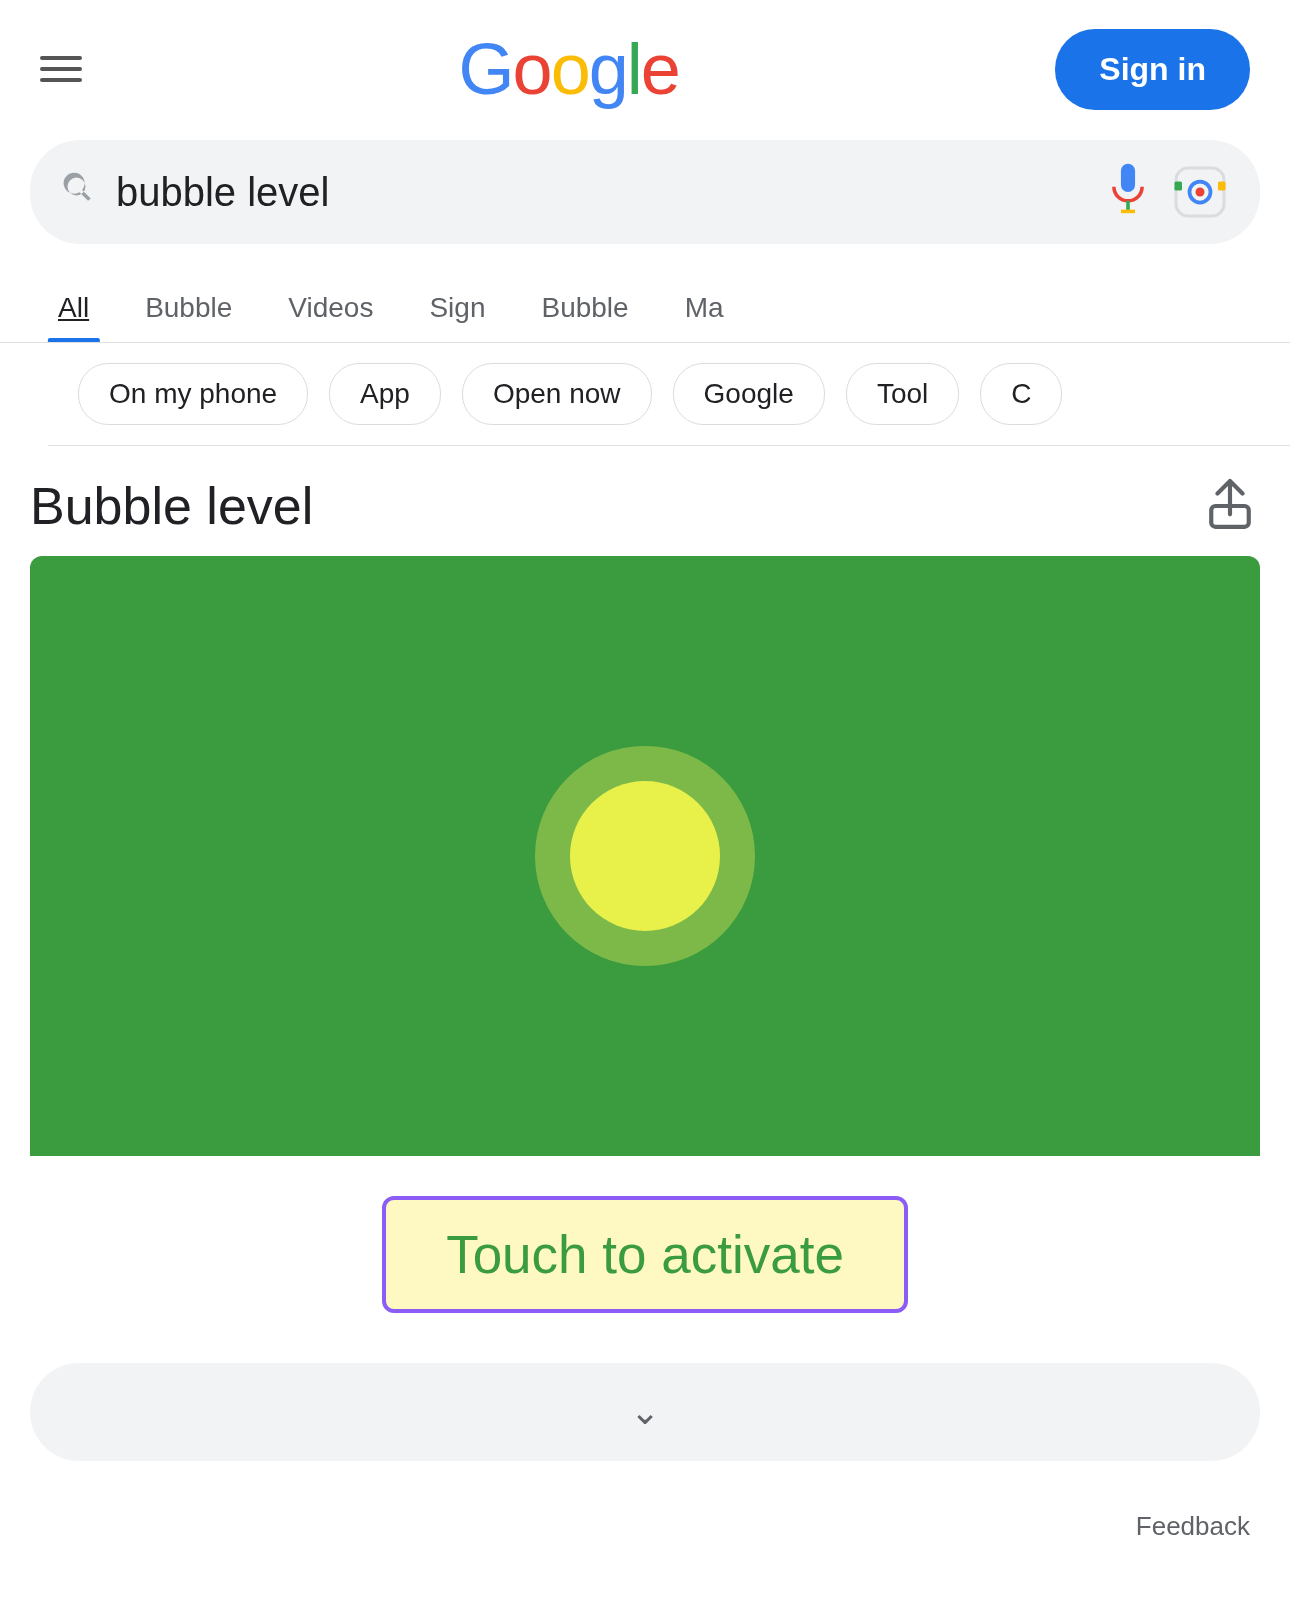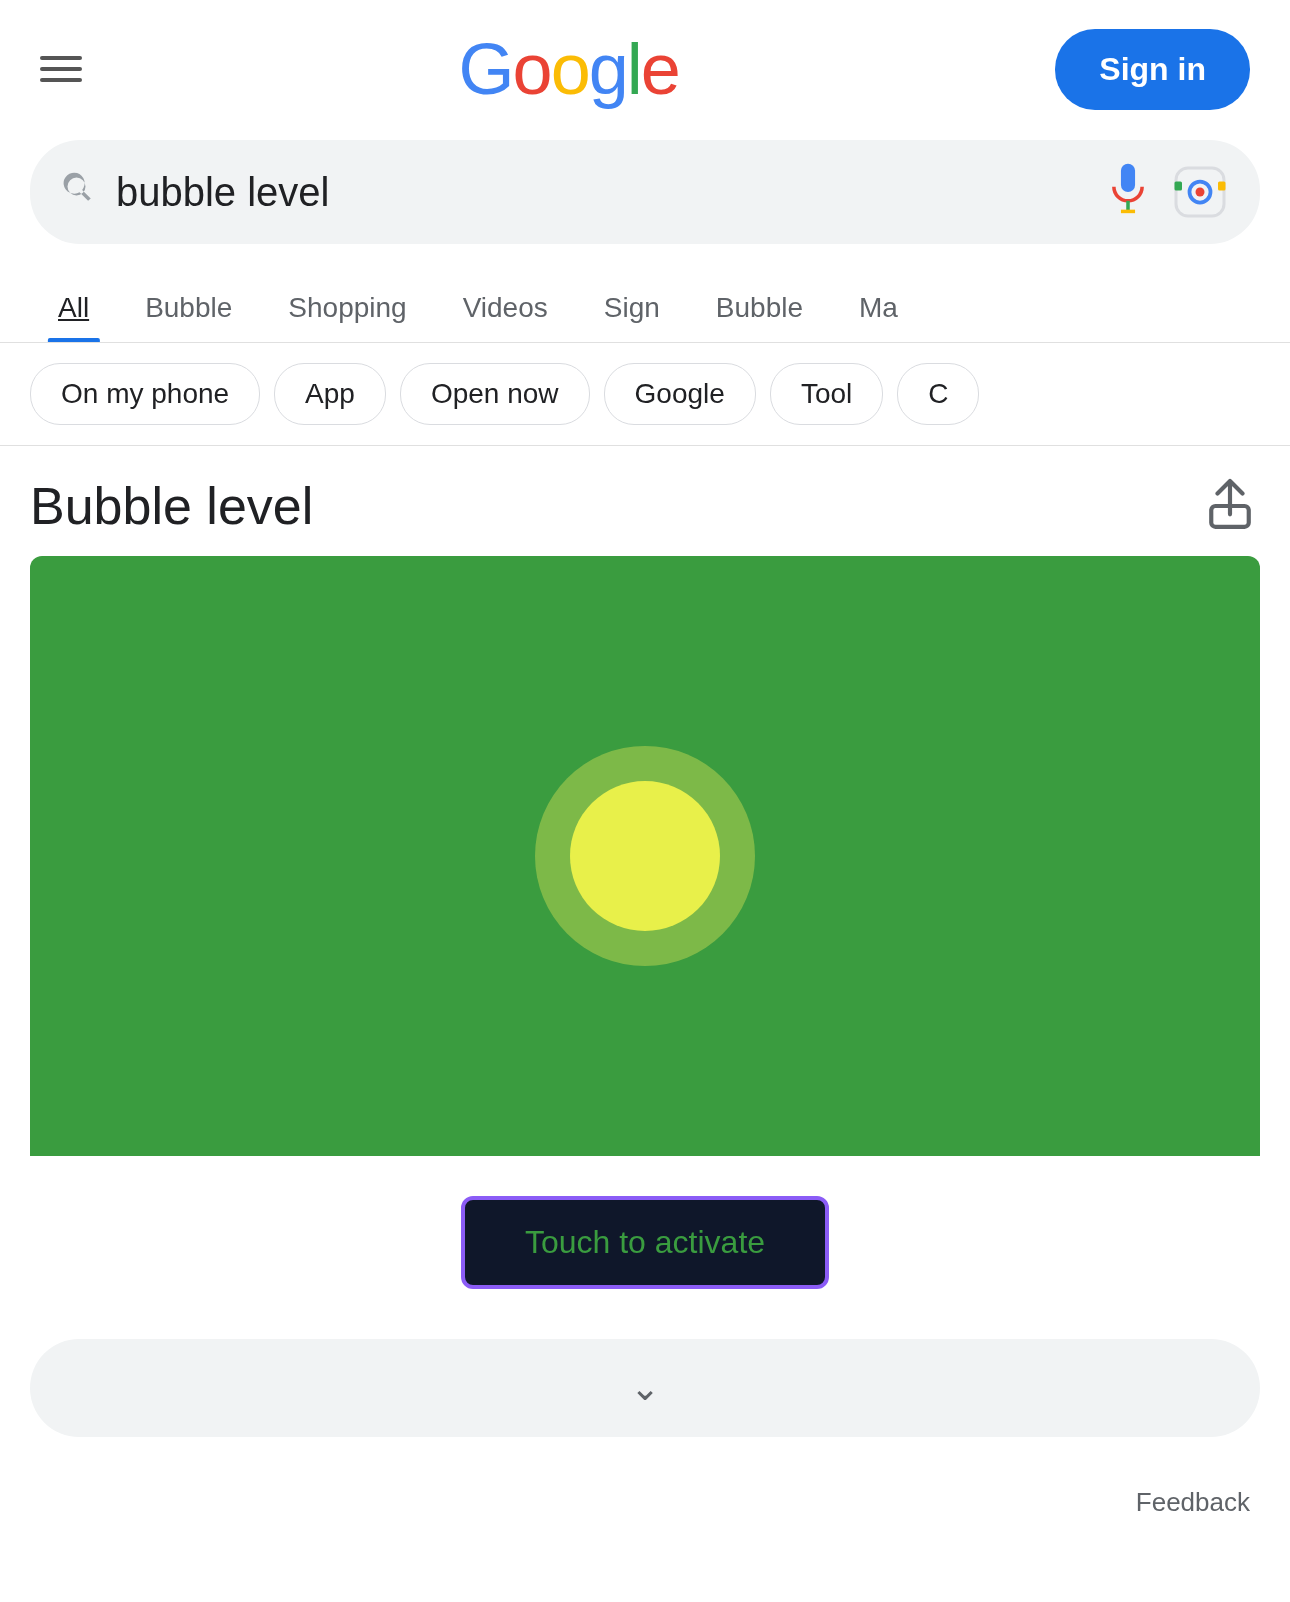--- a/index.html
+++ b/index.html
@@ -144,23 +144,24 @@
       height: 4px;
       background: #1a73e8;
       border-radius: 2px 2px 0 0;
     }
 
     
     .filter-chips {
       display: flex;
       align-items: center;
       padding: 20px 30px;
-      gap: 14px;
+      gap: 21px;
       overflow: hidden;
       border-bottom: 1px solid #e0e0e0;
+      margin-left: 48px;
     }
 
     .chip {
       border: 1.5px solid #dadce0;
       border-radius: 30px;
       padding: 14px 30px;
       font-size: 28px;
       color: #202124;
       background: white;
       cursor: pointer;
@@ -230,23 +231,23 @@
     .activate-section {
       display: flex;
       justify-content: center;
       padding: 40px 30px;
     }
 
     .activate-btn {
       border: 4px solid #8b5cf6;
       border-radius: 12px;
       padding: 24px 60px;
-      font-size: 32px;
+      font-size: 53px;
       color: #3a9c3f;
-      background: #0f172a;
+      background: #fef9c3;
       cursor: pointer;
       font-weight: 400;
     }
 
     
     .expand-section {
       margin: 10px 30px 40px 30px;
       background: #f1f3f4;
       border-radius: 50px;
       display: flex;
@@ -313,21 +314,20 @@
         <rect x="3" y="13" width="5" height="6" rx="1" fill="#34A853"></rect>
         <rect x="32" y="13" width="5" height="6" rx="1" fill="#FBBC05"></rect>
       </svg>
     </div>
   </div>
 </div>
 
 <div class="search-tabs">
   <div class="tab-item active">All</div>
   <div class="tab-item">Bubble</div>
-  <div class="tab-item">Shopping</div>
   <div class="tab-item">Videos</div>
   <div class="tab-item">Sign</div>
   <div class="tab-item">Bubble</div>
   <div class="tab-item">Ma</div>
 </div>
 
 <div class="filter-chips">
   <div class="chip">On my phone</div>
   <div class="chip">App</div>
   <div class="chip">Open now</div>

